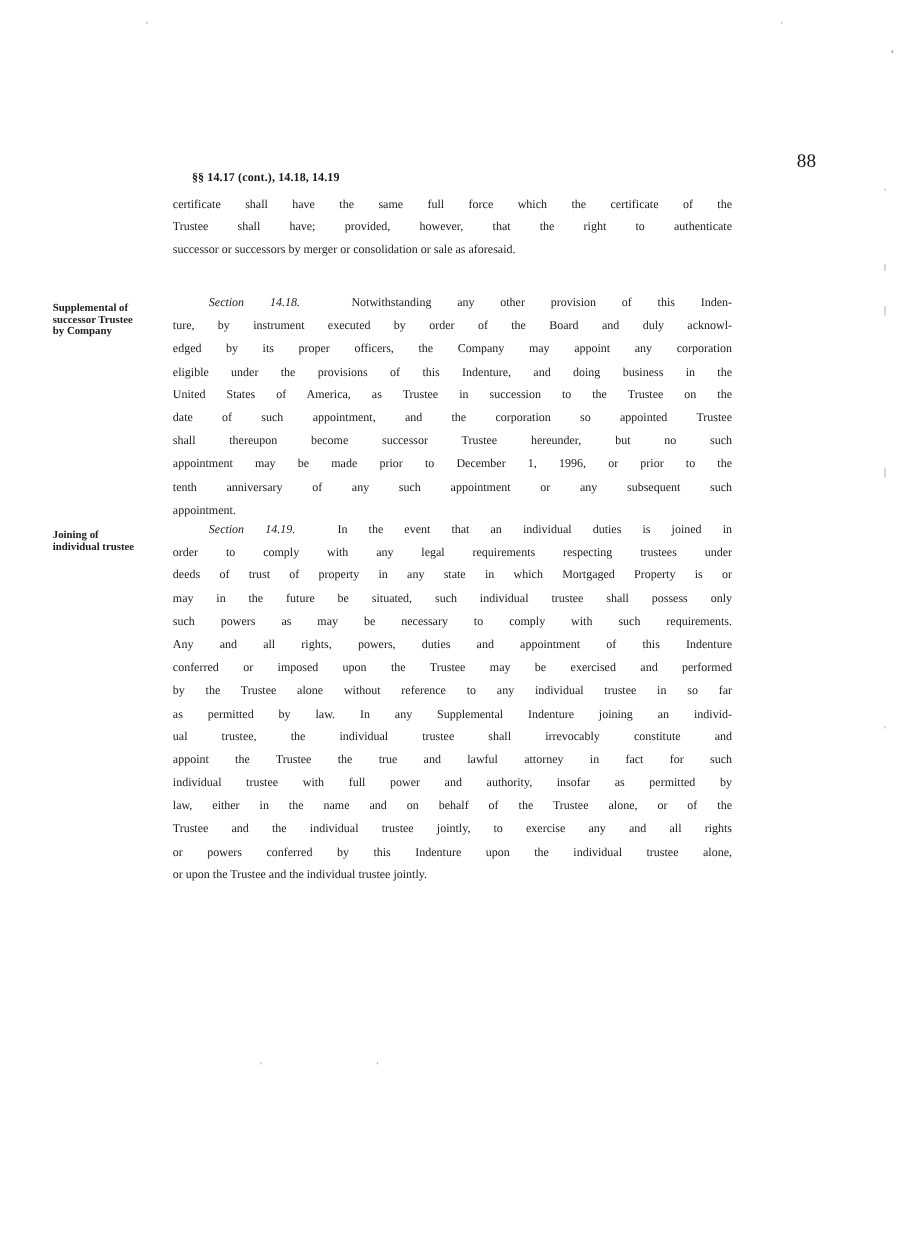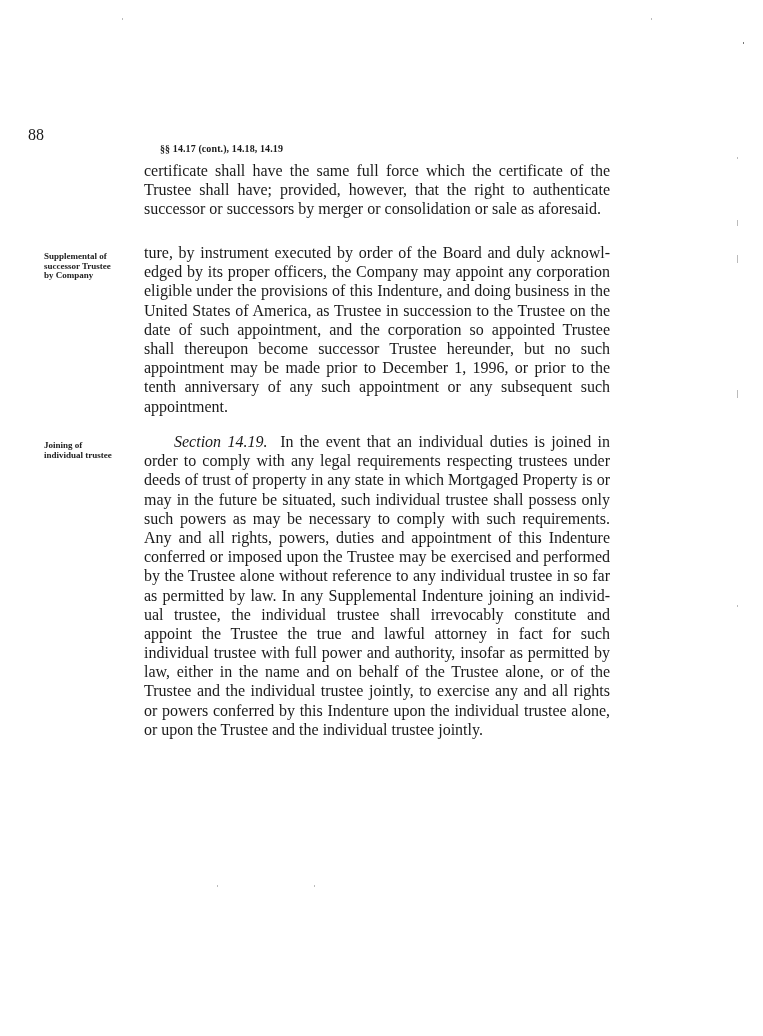--- a/index.html
+++ b/index.html
@@ -1,22 +1,22 @@
 <!DOCTYPE html>
 <html><head>
   <meta charset="utf-8">
   <style>
     html, body { margin: 0; padding: 0; }
     body {
       width: 763px; height: 1036px; background: #ffffff; position: relative; overflow: hidden;
       font-family: "Liberation Serif", "DejaVu Serif", serif; color: #1a1a1a;
     }
-    .page-number { position: absolute; left: 0; width: 680px; top: 126px; text-align: left; font-size: 16px; padding-left: 28px; box-sizing: border-box; }
+    .page-number { position: absolute; left: 0; width: 680px; top: 126px; text-align: right; font-size: 16px; padding-left: 19px; box-sizing: border-box; }
     .running-head { position: absolute; left: 160px; top: 143px; font-size: 10px; font-weight: bold; letter-spacing: 0.1px; }
-    .body-text { position: absolute; left: 144px; width: 466px; font-size: 16px; }
+    .body-text { position: absolute; left: 144px; width: 466px; font-size: 10px; }
     .line { height: 19.2px; line-height: 19.2px; white-space: nowrap; text-align: justify; text-align-last: justify; }
     .line.last { text-align-last: left; }
     .indent { padding-left: 30px; }
     .sec-ref { font-style: italic; }
     .margin-note { position: absolute; left: 44px; font-size: 9px; font-weight: bold; line-height: 9.5px; color: #222; }
     .speck { position: absolute; width: 1px; height: 2px; background: #bbb; }
   </style>
 </head>
 <body>
 
@@ -29,20 +29,21 @@
     <div class="line">Trustee shall have; provided, however, that the right to authenticate</div>
     <div class="line last">successor or successors by merger or consolidation or sale as aforesaid.</div>
   </div>
 
   <div class="margin-note" style="top:252px;">
     <div>Supplemental of</div>
     <div>successor Trustee</div>
     <div>by Company</div>
   </div>
   <div class="body-text" style="top:243px;">
+    <div class="line indent"><span class="sec-ref">Section 14.18.</span>&nbsp;&nbsp;<span>Notwithstanding any other provision of this Inden-</span></div>
     <div class="line">ture, by instrument executed by order of the Board and duly acknowl-</div>
     <div class="line">edged by its proper officers, the Company may appoint any corporation</div>
     <div class="line">eligible under the provisions of this Indenture, and doing business in the</div>
     <div class="line">United States of America, as Trustee in succession to the Trustee on the</div>
     <div class="line">date of such appointment, and the corporation so appointed Trustee</div>
     <div class="line">shall thereupon become successor Trustee hereunder, but no such</div>
     <div class="line">appointment may be made prior to December 1, 1996, or prior to the</div>
     <div class="line">tenth anniversary of any such appointment or any subsequent such</div>
     <div class="line last">appointment.</div>
   </div>

